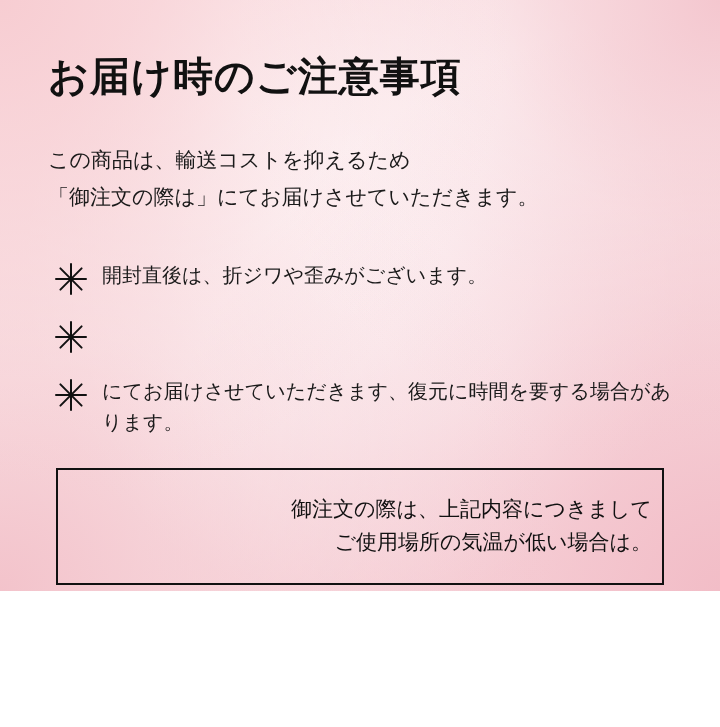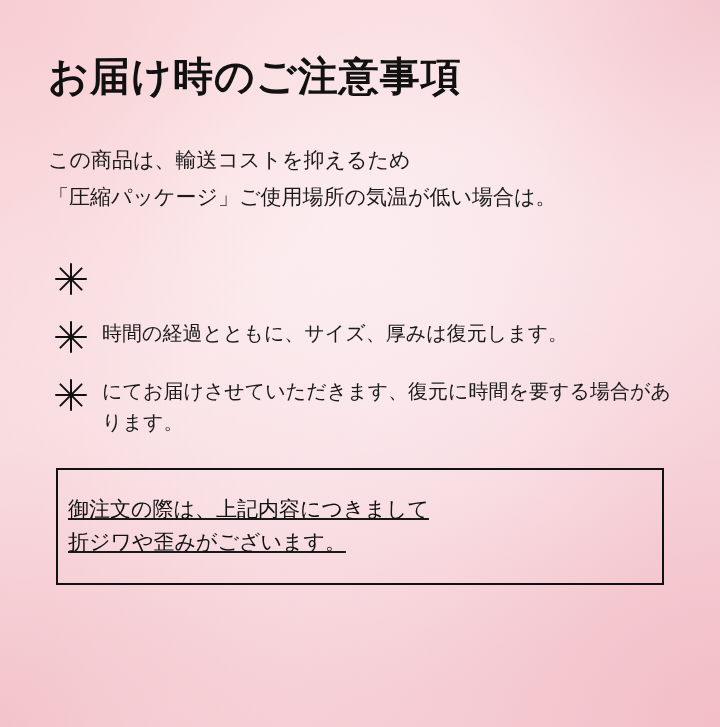--- a/index.html
+++ b/index.html
@@ -8,21 +8,21 @@
   }
   body {
     width: 720px;
     height: 727px;
     font-family: "Liberation Sans", sans-serif;
     background: #ffffff;
   }
   .page {
     position: relative;
     width: 720px;
-    height: 727px;
+    height: 591px;
     overflow: hidden;
     
     background-color: #fdf2f3;
     background-image:
       radial-gradient(circle at 0% 0%, #f7cdd2 0%, rgba(247,205,210,0.45) 28%, rgba(255,255,255,0) 55%),
       radial-gradient(circle at 100% 0%, #f4c7cf 0%, rgba(244,199,207,0.35) 25%, rgba(255,255,255,0) 52%),
       radial-gradient(circle at 0% 100%, #f3c3cb 0%, rgba(243,195,203,0.40) 30%, rgba(255,255,255,0) 60%),
       radial-gradient(circle at 100% 100%, #f2bdc7 0%, rgba(242,189,199,0.45) 32%, rgba(255,255,255,0) 62%),
       radial-gradient(circle at 50% 45%, #ffffff 0%, rgba(255,255,255,0.85) 35%, rgba(255,252,252,0) 70%),
       linear-gradient(160deg, #fde9ec 0%, #fdf6f6 45%, #f9dde2 100%);
@@ -70,45 +70,58 @@
     display: block;
   }
   .bullet-text {
     font-size: 20px;
     line-height: 1.55;
     color: #1a1a1a;
   }
   .notice-box {
     margin: 10px 8px 0 8px;
     border: 2px solid #111111;
-    padding: 22px 10px 24px 10px;
-    text-align: left;
-    text-decoration: underline;
+    padding: 22px 10px 24px 2px;
+    text-align: right;
   }
   .notice-line {
     display: block;
     font-size: 21px;
     line-height: 1.6;
     color: #111111;
   }
 </style>
 </head>
 <body>
 
 <div class="page">
   <div class="content">
 
     <h1 class="title">お届け時のご注意事項</h1>
 
     <p class="intro">
       <span class="intro-line">この商品は、輸送コストを抑えるため</span>
-      <span class="intro-line">「圧縮パッケージ」ご使用場所の気温が低い場合は。</span>
+      <span class="intro-line">「御注文の際は」にてお届けさせていただきます。</span>
     </p>
 
     <ul class="bullets">
+
+      <li class="bullet">
+        <span class="bullet-icon">
+          <svg width="34" height="34" viewBox="0 0 34 34" aria-hidden="true">
+            <g stroke="#111111" stroke-width="2" stroke-linecap="round">
+              <line x1="17" y1="2" x2="17" y2="32"></line>
+              <line x1="2" y1="17" x2="32" y2="17"></line>
+              <line x1="6.4" y1="6.4" x2="27.6" y2="27.6"></line>
+              <line x1="27.6" y1="6.4" x2="6.4" y2="27.6"></line>
+            </g>
+          </svg>
+        </span>
+        <span class="bullet-text">開封直後は、折ジワや歪みがございます。</span>
+      </li>
 
       <li class="bullet">
         <span class="bullet-icon">
           <svg width="34" height="34" viewBox="0 0 34 34" aria-hidden="true">
             <g stroke="#111111" stroke-width="2" stroke-linecap="round">
               <line x1="17" y1="2" x2="17" y2="32"></line>
               <line x1="2" y1="17" x2="32" y2="17"></line>
               <line x1="6.4" y1="6.4" x2="27.6" y2="27.6"></line>
               <line x1="27.6" y1="6.4" x2="6.4" y2="27.6"></line>
             </g>
@@ -120,39 +133,25 @@
         <span class="bullet-icon">
           <svg width="34" height="34" viewBox="0 0 34 34" aria-hidden="true">
             <g stroke="#111111" stroke-width="2" stroke-linecap="round">
               <line x1="17" y1="2" x2="17" y2="32"></line>
               <line x1="2" y1="17" x2="32" y2="17"></line>
               <line x1="6.4" y1="6.4" x2="27.6" y2="27.6"></line>
               <line x1="27.6" y1="6.4" x2="6.4" y2="27.6"></line>
             </g>
           </svg>
         </span>
-        <span class="bullet-text">時間の経過とともに、サイズ、厚みは復元します。</span>
-      </li>
-
-      <li class="bullet">
-        <span class="bullet-icon">
-          <svg width="34" height="34" viewBox="0 0 34 34" aria-hidden="true">
-            <g stroke="#111111" stroke-width="2" stroke-linecap="round">
-              <line x1="17" y1="2" x2="17" y2="32"></line>
-              <line x1="2" y1="17" x2="32" y2="17"></line>
-              <line x1="6.4" y1="6.4" x2="27.6" y2="27.6"></line>
-              <line x1="27.6" y1="6.4" x2="6.4" y2="27.6"></line>
-            </g>
-          </svg>
-        </span>
         <span class="bullet-text">にてお届けさせていただきます、復元に時間を要する場合があります。</span>
       </li>
 
 
     </ul>
 
     <div class="notice-box">
       <span class="notice-line">御注文の際は、上記内容につきまして</span>
-      <span class="notice-line">折ジワや歪みがございます。</span>
+      <span class="notice-line">ご使用場所の気温が低い場合は。</span>
     </div>
 
   </div>
 </div>
 
 </body></html>

